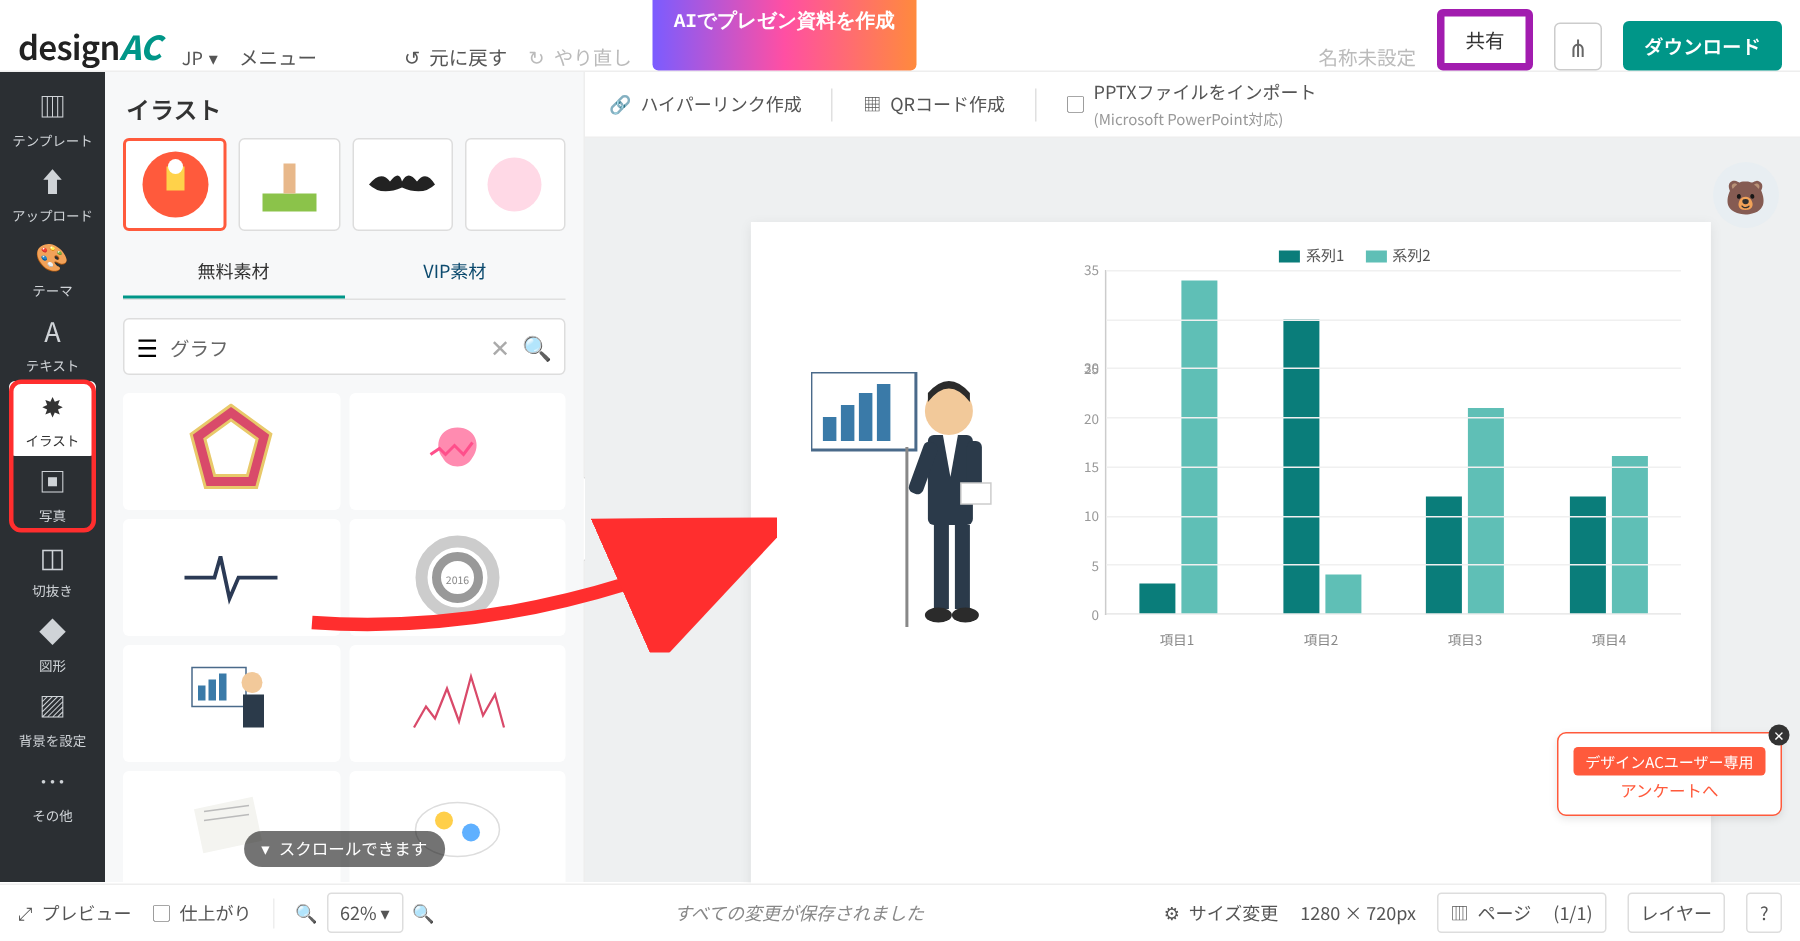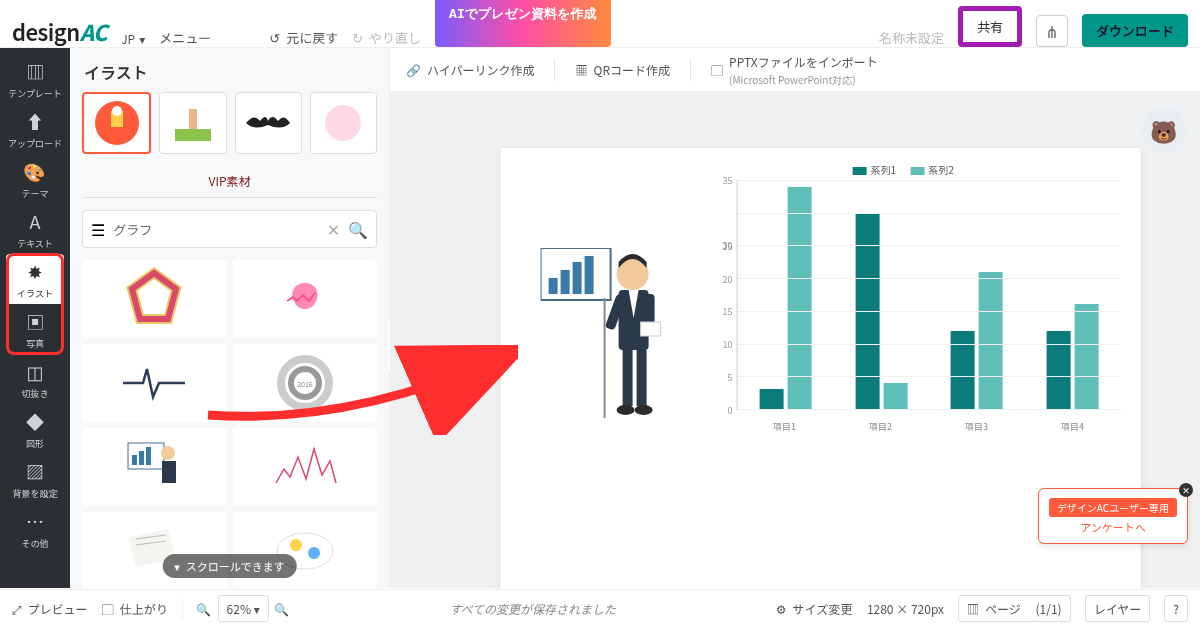--- a/index.html
+++ b/index.html
@@ -10,40 +10,40 @@
 .logo { font-size: 22px; font-weight: 600; letter-spacing: -0.5px; color: #222; }
 .logo .ac { color: #009688; font-weight: 800; font-style: italic; }
 .lang { font-size: 12px; color: #555; display: flex; align-items: center; gap: 4px; }
 .topbar .item { font-size: 13px; color: #555; display: flex; align-items: center; gap: 6px; cursor: pointer; }
 .topbar .ghost { color: #bbb; }
 .ai-btn { background: linear-gradient(90deg,#7b5cff,#ff4fa3,#ff8a3d); color:#fff; padding:24px 14px; border-radius:4px; font-size:13px; font-weight:600;font-family:Liberation Mono, monospace; }
 .spacer { flex: 1; }
 .title-muted { font-size: 13px; color: #bbb; }
 .btn-outline { border:5px solid #a21caf; padding:6px 14px; border-radius:4px; font-size:13px; color:#333; }
 .btn-icon { border:1px solid #ccc; width:32px; height:32px; border-radius:4px; display:flex; align-items:center; justify-content:center; color:#666; }
-.btn-dl { background:#009688; color:#0f172a; padding:7px 14px; border-radius:4px; font-size:13px; font-weight:600; }
+.btn-dl { background:#009688; color:#ffffff; padding:7px 14px; border-radius:4px; font-size:13px; font-weight:600; }
 
 
 .main { display:flex; height: 540px; }
 
 
 .rail { width: 70px; background:#2b2f33; display:flex; flex-direction:column; align-items:center; padding-top:6px; position:relative; }
 .rail-item { width:58px; height:50px; display:flex; flex-direction:column; align-items:center; justify-content:center; color:#cfd3d7; font-size:9px; gap:3px; cursor:pointer; border-radius:4px; }
 .rail-item.active { background:#fff; color:#333; }
 .rail-item svg, .rail-item .glyph { font-size:18px; }
 .rail-highlight { position:absolute; left:6px; top:205px; width:58px; height:102px; border:3px solid #ff2e2e; border-radius:8px; pointer-events:none; }
 
 
 .panel { width: 320px; background:#f7f8f9; border-right:1px solid #eee; display:flex; flex-direction:column; position:relative; }
 .panel h2 { font-size:16px; font-weight:600; padding:12px 14px 8px; color:#333; }
 .thumb-row { display:flex; gap:8px; padding:0 12px; }
 .thumb { flex:1; height:62px; border:1px solid #ddd; border-radius:4px; background:#fff; display:flex; align-items:center; justify-content:center; }
 .thumb.sel { border:2px solid #ff5a3c; }
 .tabs { display:flex; margin:10px 12px 0; border-bottom:1px solid #e0e0e0; }
-.tab { flex:1; text-align:center; padding:8px 0; font-size:12px; color:#7f1d1d; cursor:pointer; }
+.tab { flex:1; text-align:center; padding:8px 0; font-size:12px; color:#0c4a6e; cursor:pointer; }
 .tab.active { color:#333; border-bottom:2px solid #009688; }
 .search { margin:12px; display:flex; align-items:center; gap:8px; border:1px solid #ddd; border-radius:4px; padding:6px 8px; background:#fff; }
 .search input { flex:1; border:none; outline:none; font-size:13px; color:#666; }
 .search .clear, .search .go { color:#aaa; cursor:pointer; }
 .grid { flex:1; overflow:hidden; padding:0 12px; position:relative; }
 .grid-inner { display:grid; grid-template-columns:repeat(2,1fr); gap:6px; }
 .cell { height:78px; background:#fff; border-radius:4px; display:flex; align-items:center; justify-content:center; font-size:10px; color:#aaa; overflow:hidden; }
 .scroll-hint { position:absolute; left:50%; bottom:10px; transform:translateX(-50%); background:rgba(0,0,0,0.55); color:#fff; font-size:11px; padding:4px 12px; border-radius:12px; display:flex; align-items:center; gap:6px; }
 .collapse-tab { position:absolute; right:-14px; top:270px; width:14px; height:56px; background:#fff; border:1px solid #ddd; border-left:none; border-radius:0 6px 6px 0; display:flex; align-items:center; justify-content:center; color:#888; }
 
@@ -184,20 +184,21 @@
             <path d="M2 12 Q10 2 16 10 Q22 2 24 10 Q28 2 34 10 Q40 2 46 12 Q38 20 24 14 Q10 20 2 12" fill="#222"></path>
           </svg>
         </div>
       <div class="thumb">
           <svg width="48" height="48">
             <circle cx="24" cy="24" r="18" fill="#ffd9e6"></circle>
           </svg>
         </div>
     </div>
     <div class="tabs">
+      <div class="tab active">無料素材</div>
       <div class="tab">VIP素材</div>
     </div>
     <div class="search">
       <span>☰</span>
       <input value="グラフ" style="">
       <span class="clear">✕</span>
       <span class="go">🔍</span>
     </div>
     <div class="grid">
       <div class="grid-inner">

